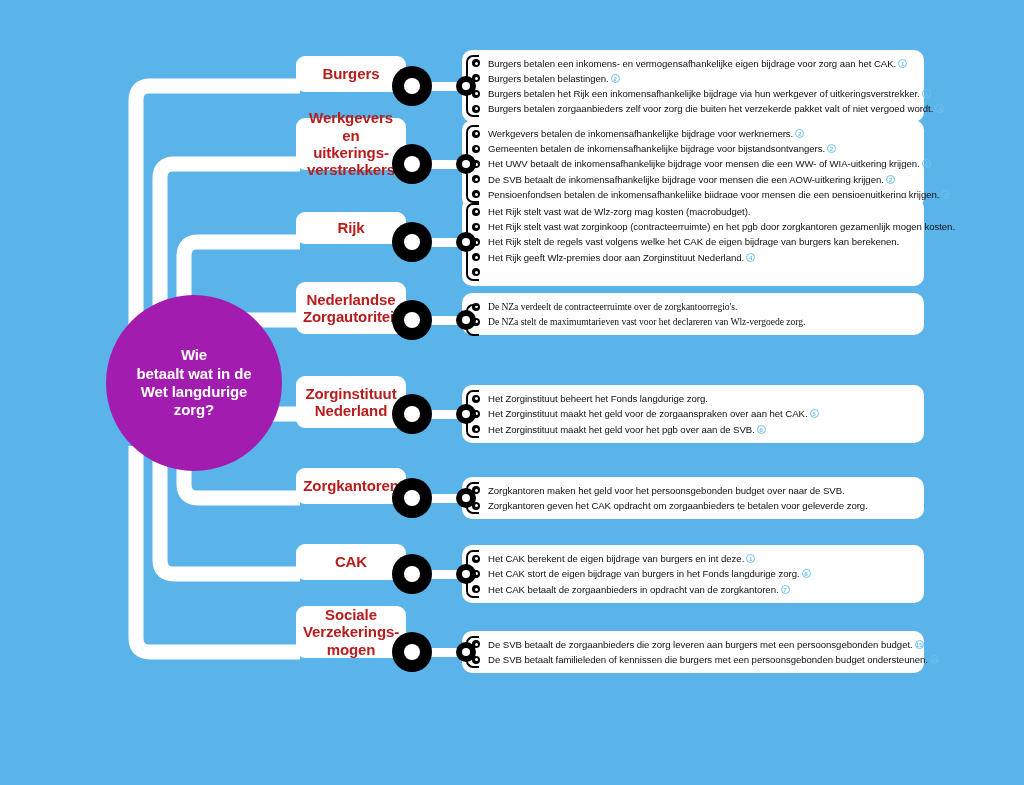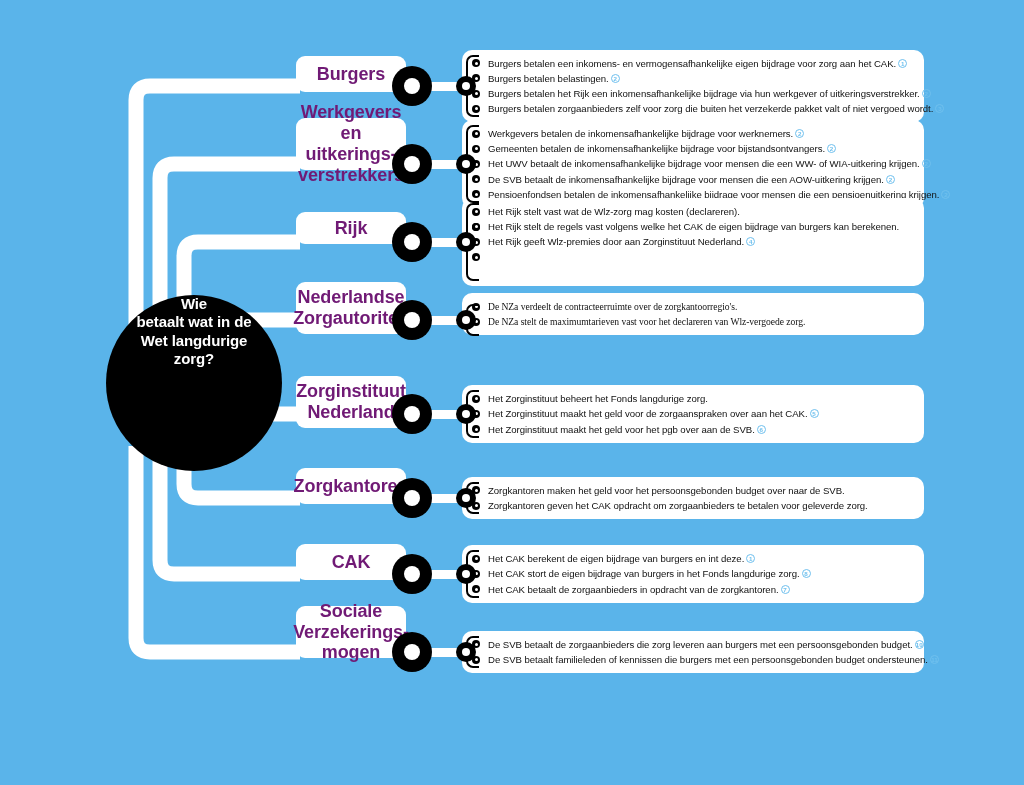--- a/index.html
+++ b/index.html
@@ -13,23 +13,23 @@
   #stage{position:absolute;inset:0;width:1024px;height:785px;}
 
   
   .pipes{position:absolute;left:0;top:0;width:1024px;height:785px;}
 
   
   .hub{
     position:absolute;
     left:106px;top:295px;
     width:176px;height:176px;
-    background:#000000;
-    border-radius:50%;
-    display:flex;align-items:flex-start;justify-content:center;
+    background:#a21caf;
+    border-radius:50%;
+    display:flex;align-items:center;justify-content:center;
     z-index:40;
   }
   .hub-text{
     color:#fff;
     font-weight:bold;
     font-size:15px;
     line-height:1.22;
     text-align:center;
     letter-spacing:-0.1px;
     padding:0 14px;
@@ -42,23 +42,23 @@
     width:110px;
     background:#fff;
     border-radius:9px;
     box-sizing:border-box;
     padding:7px 8px;
     display:flex;align-items:center;justify-content:center;
     z-index:32;
   }
   .label-card span{
     font-weight:bold;
-    font-size:18px;
+    font-size:15px;
     line-height:1.16;
-    color:#701a75;
+    color:#b91c1c;
     text-align:center;
     letter-spacing:-0.1px;
   }
 
   
   .donut-big{
     position:absolute;
     width:40px;height:40px;
     border-radius:50%;
     background:#000;
@@ -217,22 +217,22 @@
       </div>
       <div class="label-card" style="height: 32px; top: 212px;">
         <span><span>Rijk</span></span>
       </div>
       <div class="donut-big" style="left: 392px; top: 222px;"></div>
       <div class="stub" style="left: 430px; top: 237.5px; width: 28px;"></div>
       <div class="bracket" style="top: 203px; height: 78px;"></div>
       <div class="donut-small" style="left: 456px; top: 232px;"></div>
       <div class="panel" style="top: 198px; min-height: 88px;">
         <ul class="bullets">
-          <li><span class="dot"></span><span>Het Rijk stelt vast wat de Wlz-zorg mag kosten (declareren).</span></li>
-          <li><span class="dot"></span></li>
+          <li><span class="dot"></span><span>Het Rijk stelt vast wat de Wlz-zorg mag kosten (macrobudget).</span></li>
+          <li><span class="dot"></span><span>Het Rijk stelt vast wat zorginkoop (contracteerruimte) en het pgb door zorgkantoren gezamenlijk mogen kosten.</span></li>
           <li><span class="dot"></span><span>Het Rijk stelt de regels vast volgens welke het CAK de eigen bijdrage van burgers kan berekenen.</span></li>
           <li><span class="dot"></span><span>Het Rijk geeft Wlz-premies door aan Zorginstituut Nederland.</span><span class="badge">4</span></li>
           <li><span class="dot"></span></li>
         </ul>
       </div>
       <div class="label-card" style="height: 52px; top: 282px;">
         <span><span>Nederlandse</span><br><span>Zorgautoriteit</span></span>
       </div>
       <div class="donut-big" style="left: 392px; top: 300px;"></div>
       <div class="stub" style="left: 430px; top: 315.5px; width: 28px;"></div>

